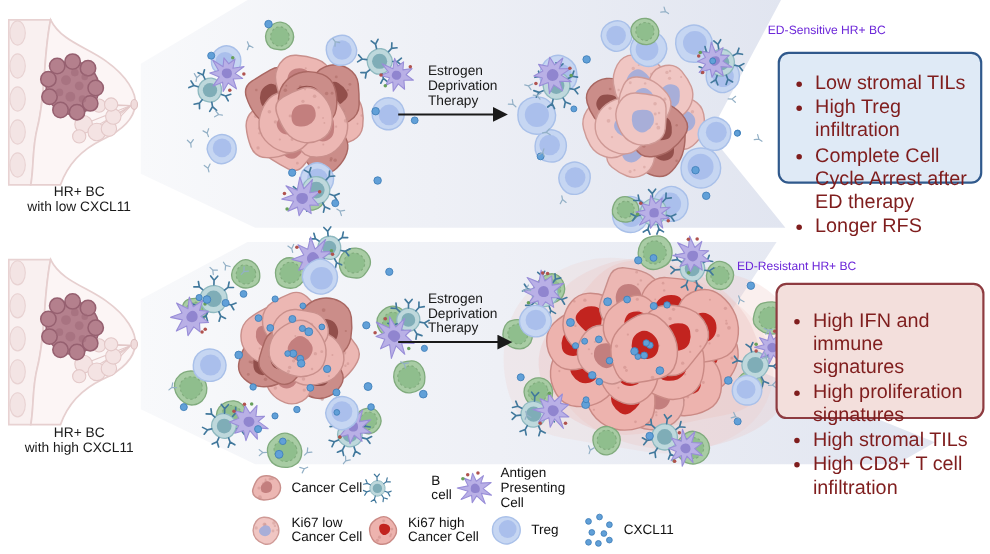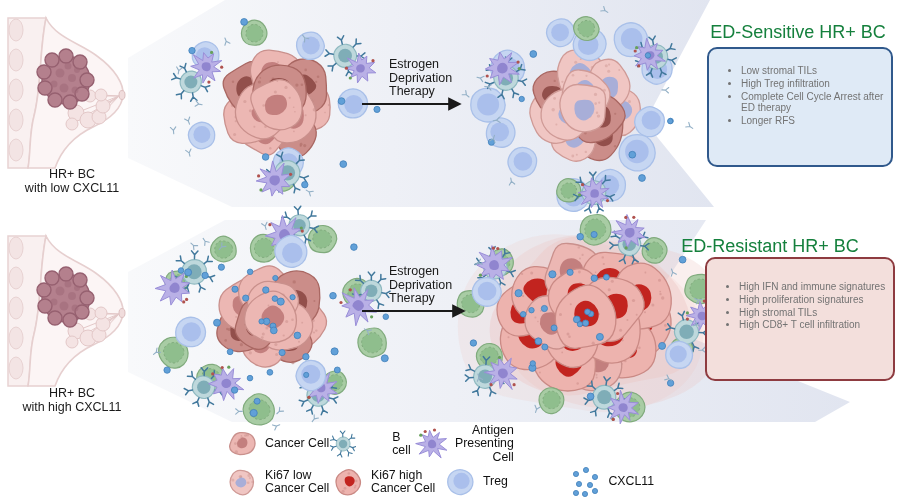--- a/index.html
+++ b/index.html
@@ -3,24 +3,24 @@
 <meta charset="utf-8">
 <style>
   *{box-sizing:border-box;margin:0;padding:0}
   html,body{background:#fff}
   body{font-family:"Liberation Sans",sans-serif}
   .canvas{position:relative;width:900px;height:504px;background:#fff;overflow:hidden}
   #art{position:absolute;left:0;top:0}
   .txt{position:absolute;white-space:pre-line;color:#1a1a1a}
   .src{font-size:12.5px;text-align:center;line-height:1.15}
   .therapy{font-size:12.5px;line-height:1.08;text-align:left}
-  .outcome-title{position:absolute;font-size:18px;text-align:center;color:#15803d}
+  .outcome-title{position:absolute;font-size:11px;text-align:left;color:#6d28d9}
   .outcome-box{position:absolute;border:2.5px solid;border-radius:10px;background:#eee}
   .outcome-box ul{margin:0;padding:0 6px 0 32px;list-style:disc}
-  .outcome-box li{font-size:10px;line-height:1.18;color:#737373;margin-bottom:1px}
+  .outcome-box li{font-size:18px;line-height:1.18;color:#7f1d1d;margin-bottom:1px}
   #box-top ul{padding-top:16px}
   #box-bottom ul{padding-top:22px}
   #legend{position:absolute;left:224px;top:425px}
   .lrow{display:flex;align-items:center;height:38px}
   .litem{display:flex;align-items:center;gap:5px}
   .llabel{font-size:12.3px;line-height:1.08;white-space:pre-line;color:#111}
 </style>
 </head>
 <body>
 
@@ -1374,21 +1374,21 @@
             </g>
             <g transform="translate(17.5 4.0) rotate(358) scale(1)">
               <path d="M0 4 L0 0 M0 0 L-3.2 -3.8 M0 0 L3.2 -3.8" stroke="#41789c" stroke-width="1.5" fill="none" stroke-linecap="round"></path>
             </g>
             <g transform="translate(29.2 9.6) rotate(413) scale(1)">
               <path d="M0 4 L0 0 M0 0 L-3.2 -3.8 M0 0 L3.2 -3.8" stroke="#41789c" stroke-width="1.5" fill="none" stroke-linecap="round"></path>
             </g>
           </svg>
           <span class="llabel">B cell</span>
         </div>
-        <div class="litem" style="width: 128px; text-align: right;">
+        <div class="litem" style="width: 128px;">
           <svg width="36" height="36" viewBox="0 0 36 36">
             <path d="M25.2 18.2L32.8 24.2L23.6 22.5L27.1 31.9L19.3 24.8L15.3 30.9L14.7 24.3L5.2 28.1L11.5 20.6L1.7 17.6L11.6 15.7L8.2 8.7L14.1 11.0L15.6 4.3L19.0 11.5L25.5 6.4L23.1 13.2L32.5 12.6Z" fill="#b9b0e6" stroke="#998ed8" stroke-width="1" stroke-linejoin="round"></path>
             <path d="M21.8 16.5Q22.5 18.0 22.1 19.8Q21.7 21.7 19.8 22.0Q18.0 22.3 16.2 21.9Q14.5 21.5 14.1 19.8Q13.7 18.0 14.2 16.3Q14.6 14.6 16.3 13.9Q18.0 13.2 19.5 14.1Q21.0 15.0 21.8 16.5Z" fill="#9085cf"></path>
             <circle cx="6.8" cy="9.2" r="1.6" fill="#67a05b"></circle>
             <circle cx="20.5" cy="4.0" r="1.6" fill="#b0524e"></circle>
             <circle cx="11.2" cy="5.5" r="1.6" fill="#b0524e"></circle>
           </svg>
           <span class="llabel">Antigen
 Presenting
 Cell</span>
@@ -1427,21 +1427,21 @@
           <span class="llabel">Ki67 high
 Cancer Cell</span>
         </div>
         <div class="litem" style="width: 84px;">
           <svg width="36" height="36" viewBox="0 0 36 36">
             <path d="M30.5 14.6Q31.4 18.0 30.5 21.4Q29.6 24.7 27.0 26.9Q24.4 29.1 21.2 30.1Q18.0 31.2 14.8 30.0Q11.7 28.9 9.3 26.7Q6.9 24.4 6.1 21.2Q5.4 18.0 6.0 14.7Q6.7 11.5 9.2 9.2Q11.6 6.9 14.8 6.1Q18.0 5.3 21.2 6.1Q24.5 6.8 27.0 9.1Q29.6 11.3 30.5 14.6Z" fill="#c6d6f2" stroke="#a9c0e9" stroke-width="1.3"></path>
             <circle cx="19.5" cy="16.9" r="8.1" fill="#aabfec"></circle>
           </svg>
           <span class="llabel">Treg</span>
         </div>
-        <div class="litem" style="width: 128px; justify-content: flex-end;">
+        <div class="litem" style="width: 128px;">
           <svg width="36" height="36" viewBox="0 0 36 36">
             <circle cx="9.0" cy="10.0" r="2.6" fill="#61a0d8" stroke="#4180ba" stroke-width=".8"></circle>
             <circle cx="19.0" cy="6.0" r="2.6" fill="#61a0d8" stroke="#4180ba" stroke-width=".8"></circle>
             <circle cx="28.0" cy="13.0" r="2.6" fill="#61a0d8" stroke="#4180ba" stroke-width=".8"></circle>
             <circle cx="12.0" cy="20.0" r="2.6" fill="#61a0d8" stroke="#4180ba" stroke-width=".8"></circle>
             <circle cx="23.0" cy="21.0" r="2.6" fill="#61a0d8" stroke="#4180ba" stroke-width=".8"></circle>
             <circle cx="9.0" cy="29.0" r="2.6" fill="#61a0d8" stroke="#4180ba" stroke-width=".8"></circle>
             <circle cx="18.0" cy="30.0" r="2.6" fill="#61a0d8" stroke="#4180ba" stroke-width=".8"></circle>
             <circle cx="28.0" cy="27.0" r="2.6" fill="#61a0d8" stroke="#4180ba" stroke-width=".8"></circle>
           </svg>

